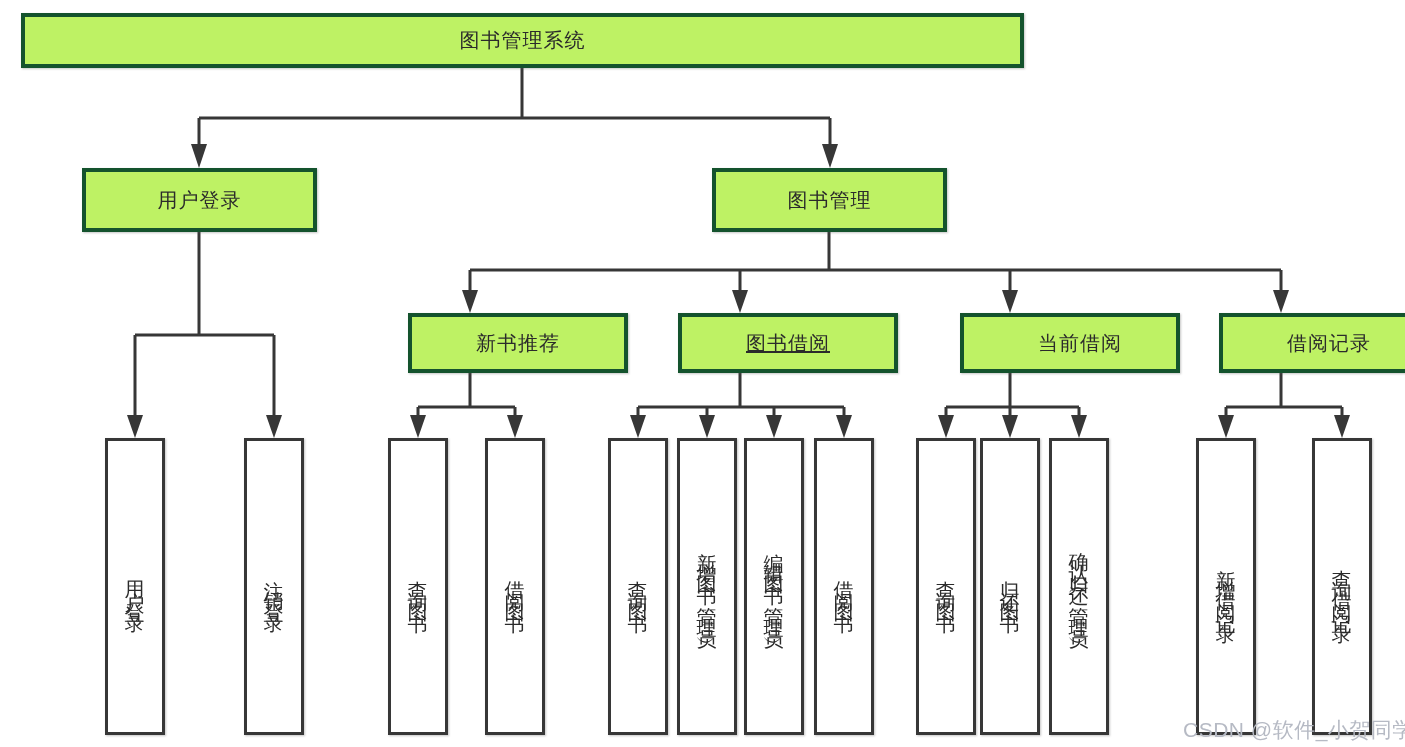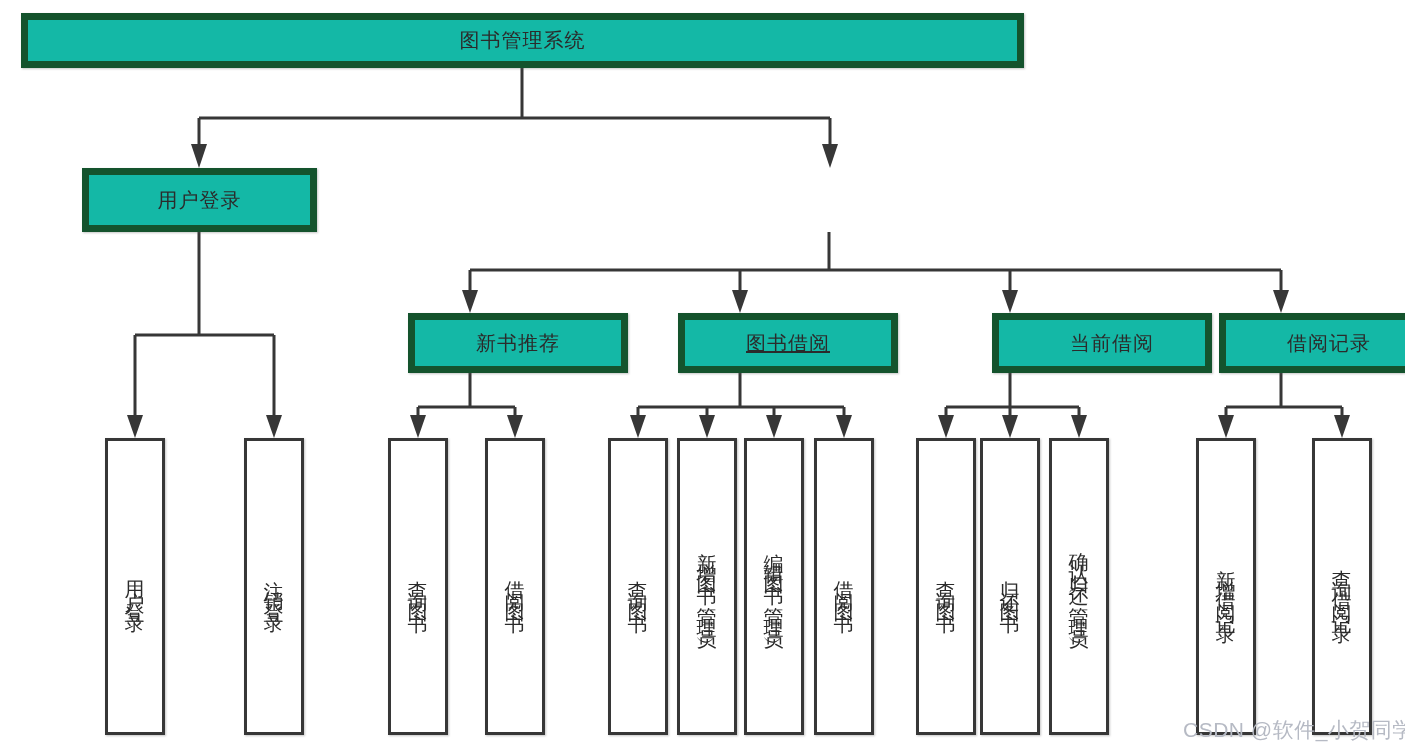--- a/index.html
+++ b/index.html
@@ -7,22 +7,22 @@
     position:relative;
     width:1405px;height:747px;
     background:#ffffff;
     font-family:"Liberation Sans","DejaVu Sans",sans-serif;
     overflow:hidden;
   }
   .connectors{position:absolute;left:0;top:0;width:1405px;height:747px;}
   .node{
     position:absolute;
     box-sizing:border-box;
-    background:#14b8a6;
-    border:7px solid #14532d;
+    background:#bef264;
+    border:4px solid #14532d;
     box-shadow:1px 1px 2px rgba(90,90,90,0.35);
     display:flex;align-items:center;justify-content:center;
     color:#2b2b2b;
   }
   .node-root{left:21px;top:13px;width:1003px;height:55px;font-size:20px;letter-spacing:1px;}
   .node-l2{top:168px;width:235px;height:64px;font-size:20px;letter-spacing:1px;}
   .node-l2.user{left:82px;}
   .node-l2.book{left:712px;}
   .node-l3{top:313px;width:220px;height:60px;font-size:20px;letter-spacing:1px;margin-left:48px;}
   .leaf{
@@ -93,24 +93,25 @@
       <polygon points="1002,415 1018,415 1010,438"></polygon>
       <polygon points="1071,415 1087,415 1079,438"></polygon>
       <polygon points="1218,415 1234,415 1226,438"></polygon>
       <polygon points="1334,415 1350,415 1342,438"></polygon>
     </g>
   </svg>
 
   <div class="node node-root">图书管理系统</div>
 
   <div class="node node-l2 user">用户登录</div>
+  <div class="node node-l2 book">图书管理</div>
 
   <div class="node node-l3" style="left:360px;">新书推荐</div>
   <div class="node node-l3" style="left:630px;text-decoration:underline;">图书借阅</div>
-  <div class="node node-l3" style="left:944px;padding-left:20px;">当前借阅</div>
+  <div class="node node-l3" style="left:912px;padding-left:20px;">当前借阅</div>
   <div class="node node-l3" style="left:1171px;">借阅记录</div>
 
   <div class="leaf" style="left:105px;">
     <span>用户登录</span>
   </div>
   <div class="leaf" style="left:244px;">
     <span>注销登录</span>
   </div>
 
   <div class="leaf" style="left:388px;">

